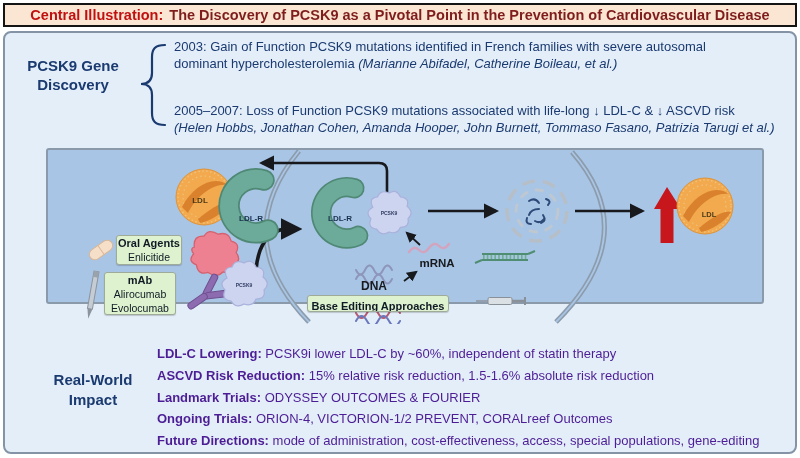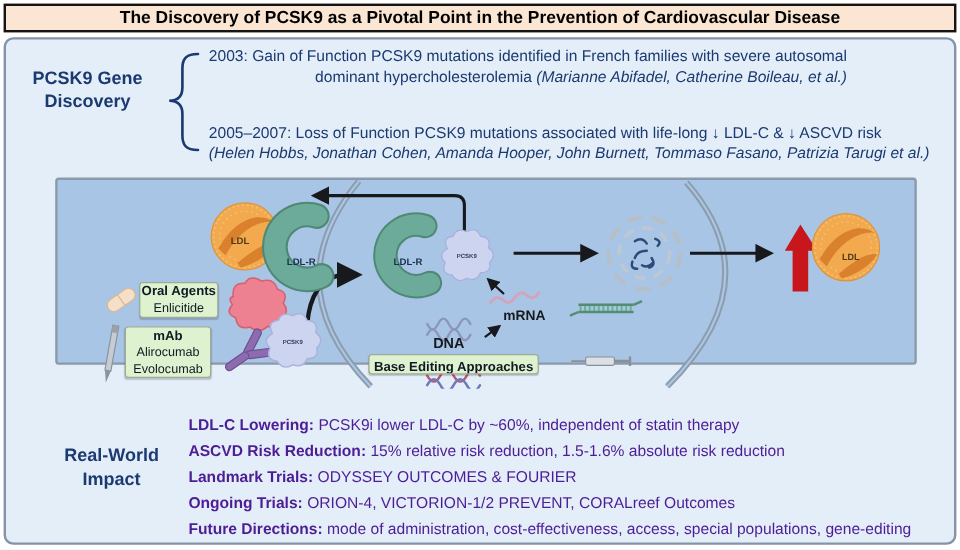--- a/index.html
+++ b/index.html
@@ -11,21 +11,21 @@
   .abs{position:absolute;}
 
   
   .title-bar{
     left:3px;top:3px;width:794px;height:24px;
     background:#fbe6d3;border:2px solid #141414;box-sizing:border-box;
     display:flex;align-items:center;justify-content:center;gap:6px;
     font-size:14.5px;font-weight:bold;white-space:nowrap;
   }
   .title-red{color:#c01010;}
-  .title-black{color:#000000;}
+  .title-black{color:#7f1d1d;}
 
   
   .main-panel{
     left:3px;top:31px;width:794px;height:423px;
     background:#e4eef9;border:2px solid #8494a6;border-radius:8px;
     box-sizing:border-box;overflow:hidden;
   }
 
   .gene-heading{
     left:8px;top:23px;width:120px;text-align:center;
@@ -61,35 +61,36 @@
     left:152px;top:310px;width:630px;color:#4c1d95;
     font-size:13px;line-height:21.8px;white-space:nowrap;
   }
   .impact-list p{margin:0;}
   .impact-list b{font-weight:bold;}
 </style>
 </head>
 <body>
 
 <div class="abs title-bar">
+  <span class="title-red">Central Illustration:</span>
   <span class="title-black">The Discovery of PCSK9 as a Pivotal Point in the Prevention of Cardiovascular Disease</span>
 </div>
 
 <div class="abs main-panel">
 
   <div class="abs gene-heading">
     <div>PCSK9 Gene</div>
     <div>Discovery</div>
   </div>
 
   <svg class="abs" style="left:126px;top:6px;" width="44" height="92" viewBox="0 0 44 92">
     <path d="M 34,6 C 24,6 21,10 21,18 L 21,34 C 21,42 17,45 10,45 C 17,45 21,48 21,56 L 21,74 C 21,82 24,86 34,86" fill="none" stroke="#1a3a70" stroke-width="2.2" stroke-linecap="round"></path>
   </svg>
 
-  <div class="abs timeline-item" style="top:6px;text-align:right;">
+  <div class="abs timeline-item" style="top:6px;">
     <div>2003: Gain of Function PCSK9 mutations identified in French families with severe autosomal</div>
     <div><span>dominant hypercholesterolemia </span><span class="ital">(Marianne Abifadel, Catherine Boileau, et al.)</span></div>
   </div>
 
   <div class="abs timeline-item" style="top:70px;">
     <div>2005–2007: Loss of Function PCSK9 mutations associated with life-long ↓ LDL-C &amp; ↓ ASCVD risk</div>
     <div class="ital">(Helen Hobbs, Jonathan Cohen, Amanda Hooper, John Burnett, Tommaso Fasano, Patrizia Tarugi et al.)</div>
   </div>
 
   <div class="abs diagram-box">

